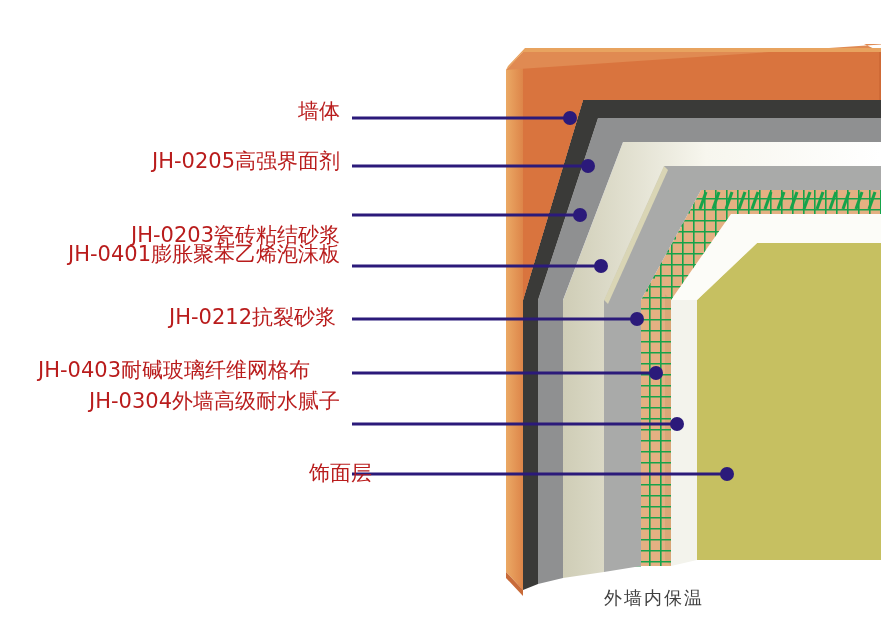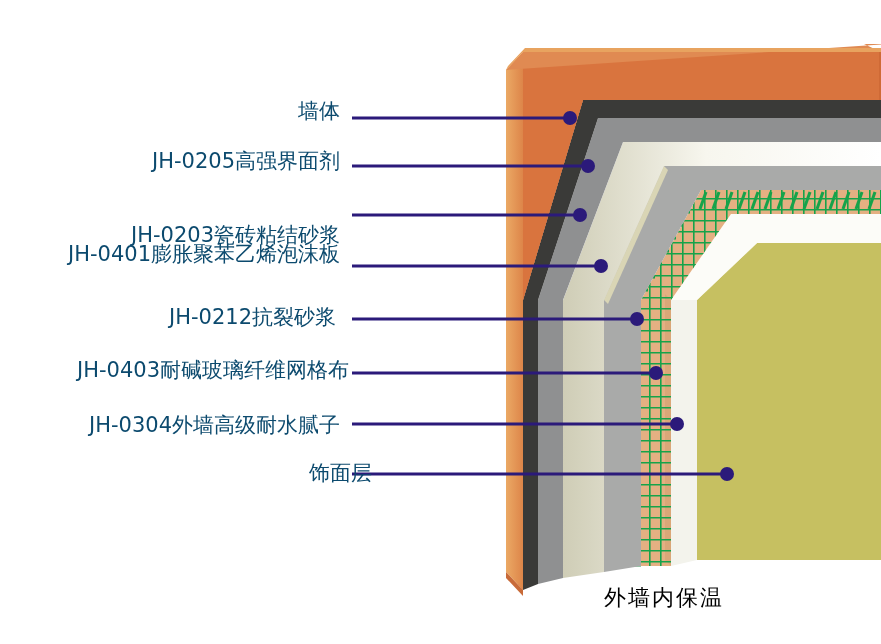--- a/index.html
+++ b/index.html
@@ -8,31 +8,31 @@
     background:#ffffff;
     font-family:"DejaVu Sans","Liberation Sans",sans-serif;
     overflow:hidden;
     position:relative;
   }
   #stage{position:absolute;left:0;top:0;width:881px;height:644px;}
   svg.layer{position:absolute;left:0;top:0;width:881px;height:644px;overflow:visible;}
 
   .lbl{
     position:absolute;
-    color:#0c4a6e;
+    color:#b91c1c;
     font-size:21px;
     line-height:21px;
     white-space:nowrap;
     font-family:"DejaVu Sans","Liberation Sans",sans-serif;
     letter-spacing:0px;
   }
   .caption{
     position:absolute;
-    color:#000000;
-    font-size:22px;
+    color:#404040;
+    font-size:18px;
     line-height:22px;
     white-space:nowrap;
     letter-spacing:2px;
     font-family:"DejaVu Sans","Liberation Sans",sans-serif;
   }
 </style>
 </head>
 <body>
 
 <div id="stage">
@@ -206,20 +206,20 @@
         <circle cx="727" cy="474" r="7" fill="#2b1a7a" stroke="none"></circle>
       </g>
   </svg>
 
   <div id="label-list">
       <div class="lbl" style="right: 541px; top: 101px;">墙体</div>
       <div class="lbl" style="right: 541px; top: 151px; margin-left: 14px;">JH-0205高强界面剂</div>
       <div class="lbl" style="right: 541px; top: 202px; margin-top: 23px;">JH-0203瓷砖粘结砂浆</div>
       <div class="lbl" style="right: 541px; top: 244px;">JH-0401膨胀聚苯乙烯泡沫板</div>
       <div class="lbl" style="right: 545px; top: 307px;">JH-0212抗裂砂浆</div>
-      <div class="lbl" style="right: 532px; top: 360px;">JH-0403耐碱玻璃纤维网格布</div>
-      <div class="lbl" style="right: 541px; top: 415px; margin-left: 26px;">JH-0304外墙高级耐水腻子</div>
+      <div class="lbl" style="right: 571px; top: 360px;">JH-0403耐碱玻璃纤维网格布</div>
+      <div class="lbl" style="right: 541px; top: 391px; margin-left: 26px;">JH-0304外墙高级耐水腻子</div>
       <div class="lbl" style="right: 509px; top: 463px;">饰面层</div>
     </div>
 
   <div class="caption" style="left:604px; top:587px;">外墙内保温</div>
 
 </div>
 
 </body></html>

